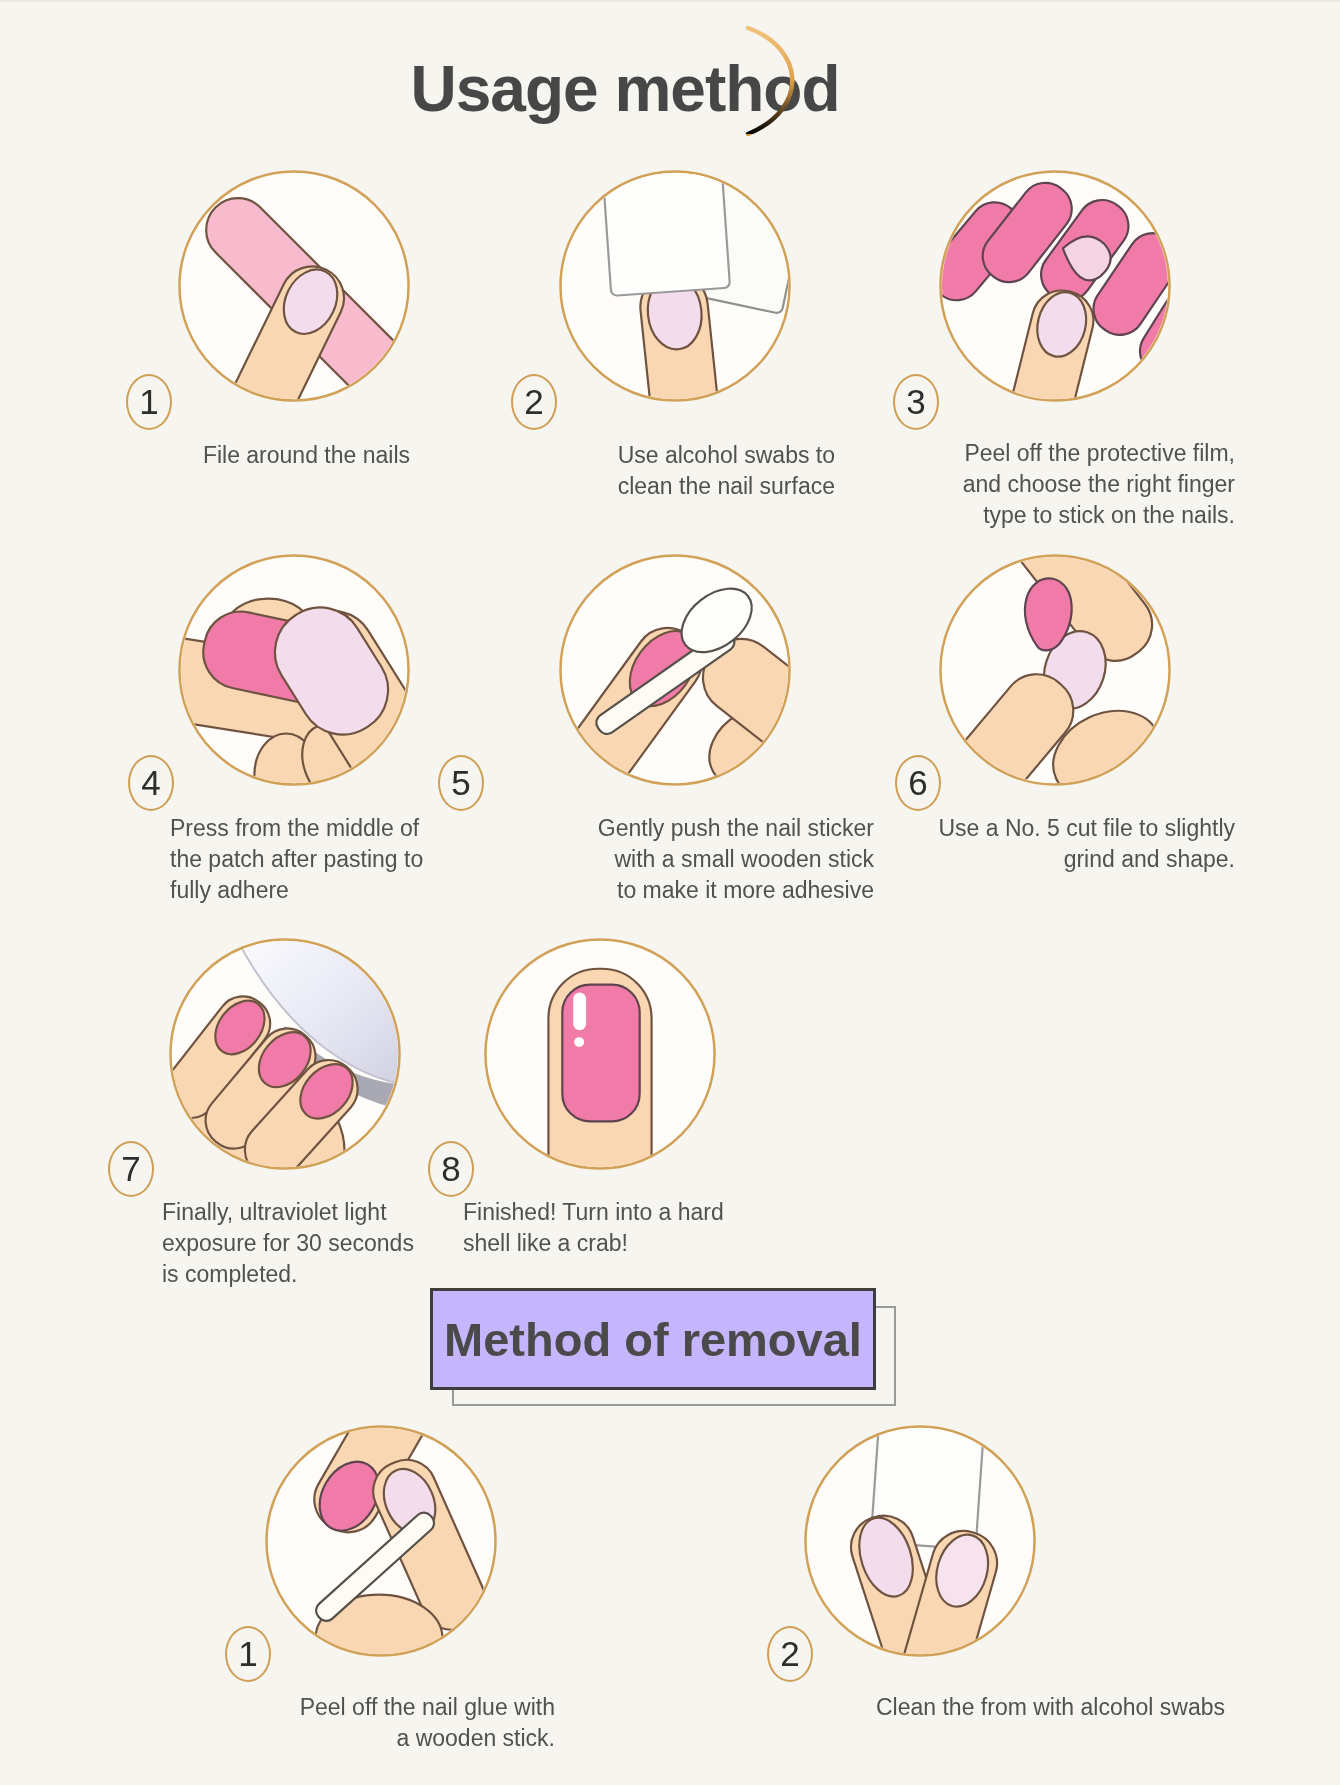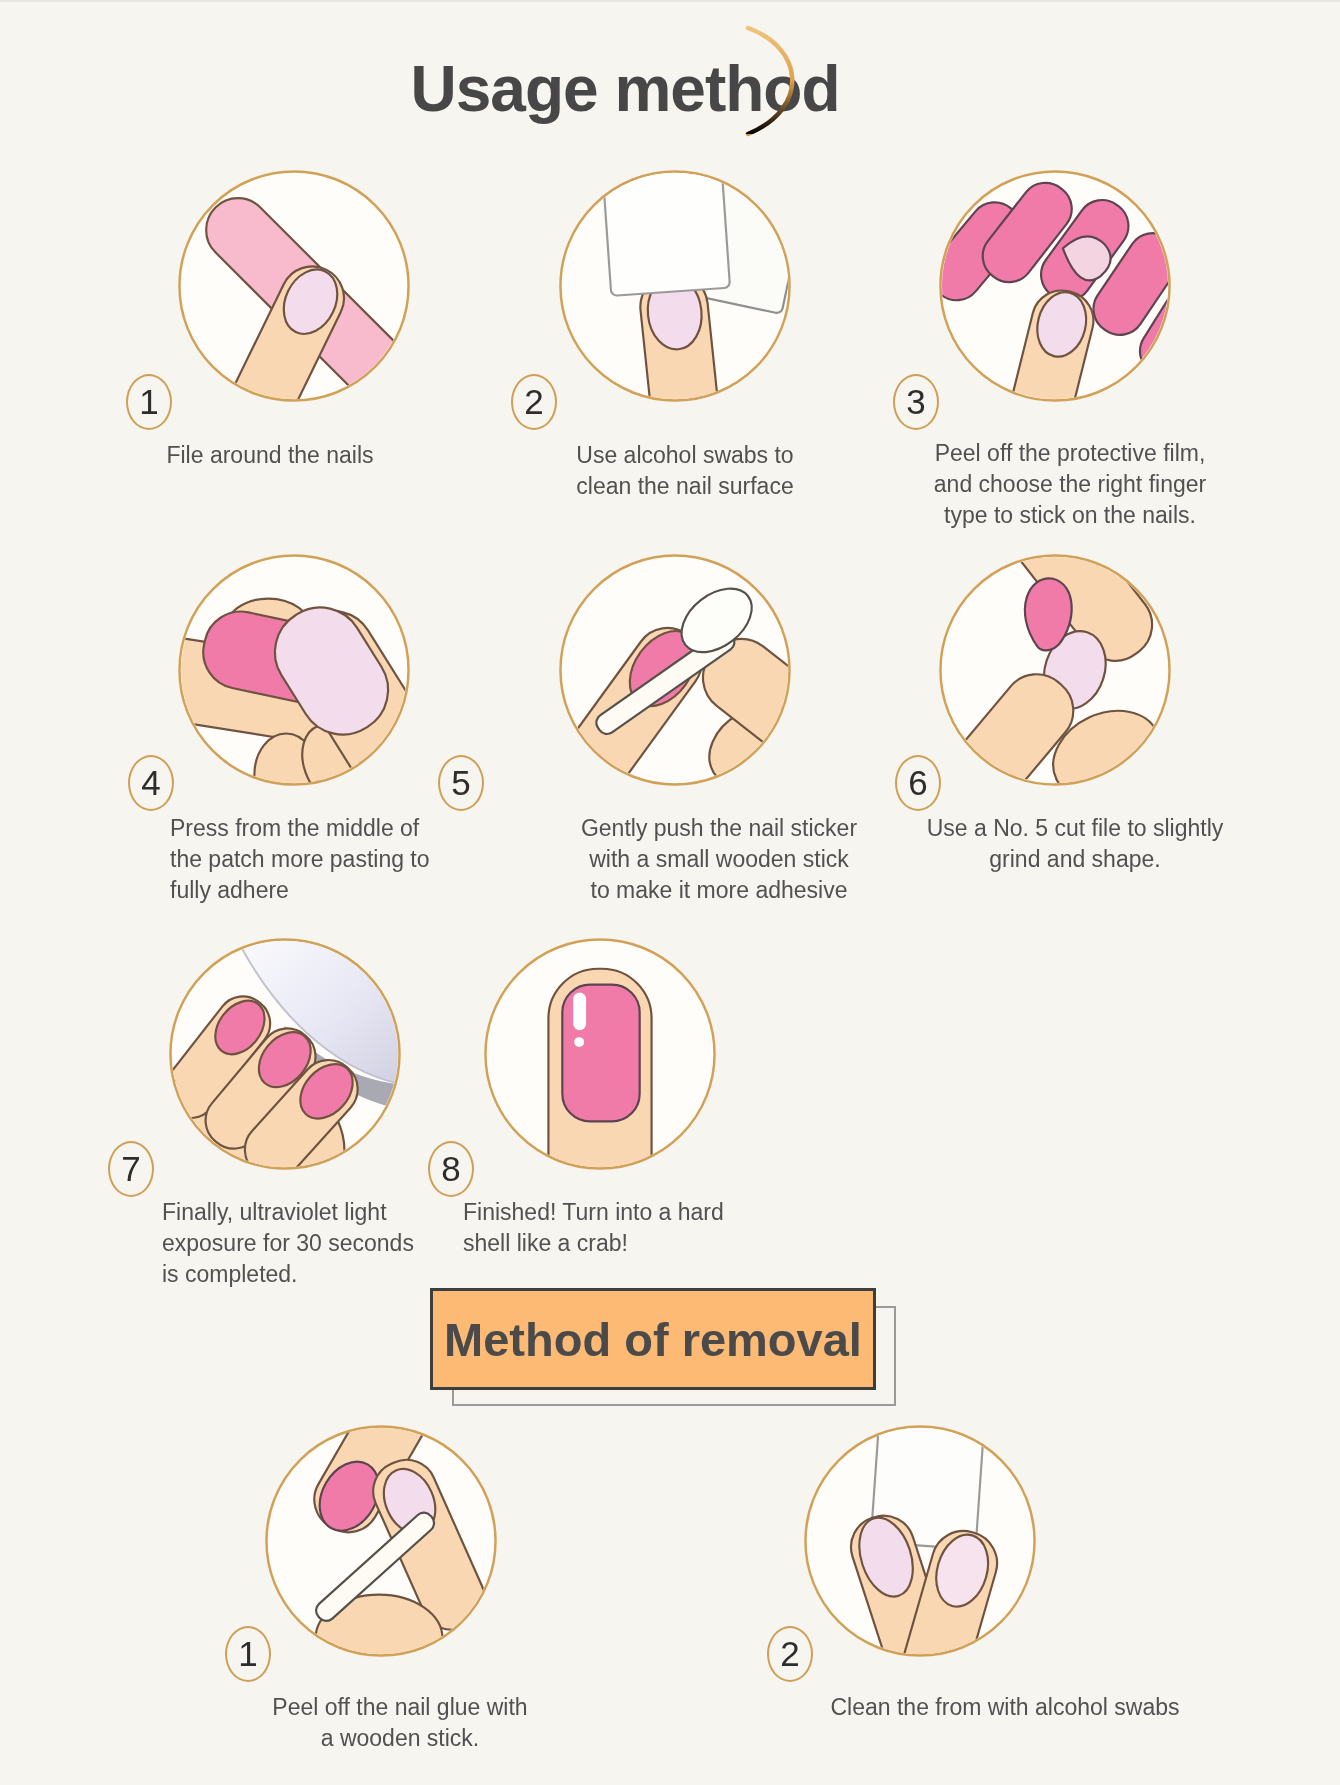--- a/index.html
+++ b/index.html
@@ -12,35 +12,35 @@
     position:absolute;top:50px;left:0;width:1250px;text-align:center;
     font-size:64px;font-weight:bold;color:#474747;letter-spacing:-1px;
   }
   .title-arc{position:absolute;left:738px;top:18px;}
   .removal-shadow{
     position:absolute;left:452px;top:1304px;width:440px;height:96px;
     border:2px solid #9a9a9a;background:transparent;z-index:1;
   }
   .removal-box{
     position:absolute;left:430px;top:1286px;width:440px;height:96px;
-    background:#fdba74;border:3px solid #3d3d3d;z-index:2;
+    background:#c4b5fd;border:3px solid #3d3d3d;z-index:2;
     display:flex;align-items:center;justify-content:center;
     font-size:47px;font-weight:bold;color:#4a4a4a;
   }
   .badge{
     position:absolute;width:42px;height:52px;border:2px solid #cf9f55;
     border-radius:50%;background:transparent;
     display:flex;align-items:center;justify-content:center;
     font-size:35px;color:#2d2d2d;z-index:3;
   }
   .caption{
     position:absolute;font-size:23px;line-height:31px;color:#515151;
     white-space:pre-line;
   }
-  .caption.center{text-align:center;}
+  .caption.center{text-align:right;}
   .caption.left{text-align:left;}
   svg.illus{position:absolute;width:238px;height:238px;}
 </style>
 </head>
 <body>
 
 <div class="page">
 
   <div class="title">Usage method</div>
   <svg class="title-arc" width="92" height="122" viewBox="0 0 92 122">
@@ -139,21 +139,21 @@
         <ellipse cx="112" cy="226" rx="32" ry="42" fill="#f8d7b2"></ellipse>
         <ellipse cx="158" cy="214" rx="28" ry="40" fill="#f8d7b2" transform="rotate(-20 158 214)"></ellipse>
         <g transform="rotate(-32 170 150)">
           <rect x="140" y="62" width="88" height="200" rx="42" fill="#f8d7b2"></rect>
           <rect x="130" y="52" width="90" height="134" rx="44" fill="#f3dceb"></rect>
         </g>
       </g>
     </svg>
     <div class="badge" style="left:128px;top:753px">4</div>
     <div class="caption left" style="left:170px;top:811px;width:280px">Press from the middle of
-the patch more pasting to
+the patch after pasting to
 fully adhere</div>
   </div>
 
   <div>
     <svg class="illus" style="left:556px;top:549px" viewBox="0 0 240 240">
       <defs>
           <clipPath id="cp5">
             <circle cx="120" cy="120" r="114"></circle>
           </clipPath>
         </defs>

